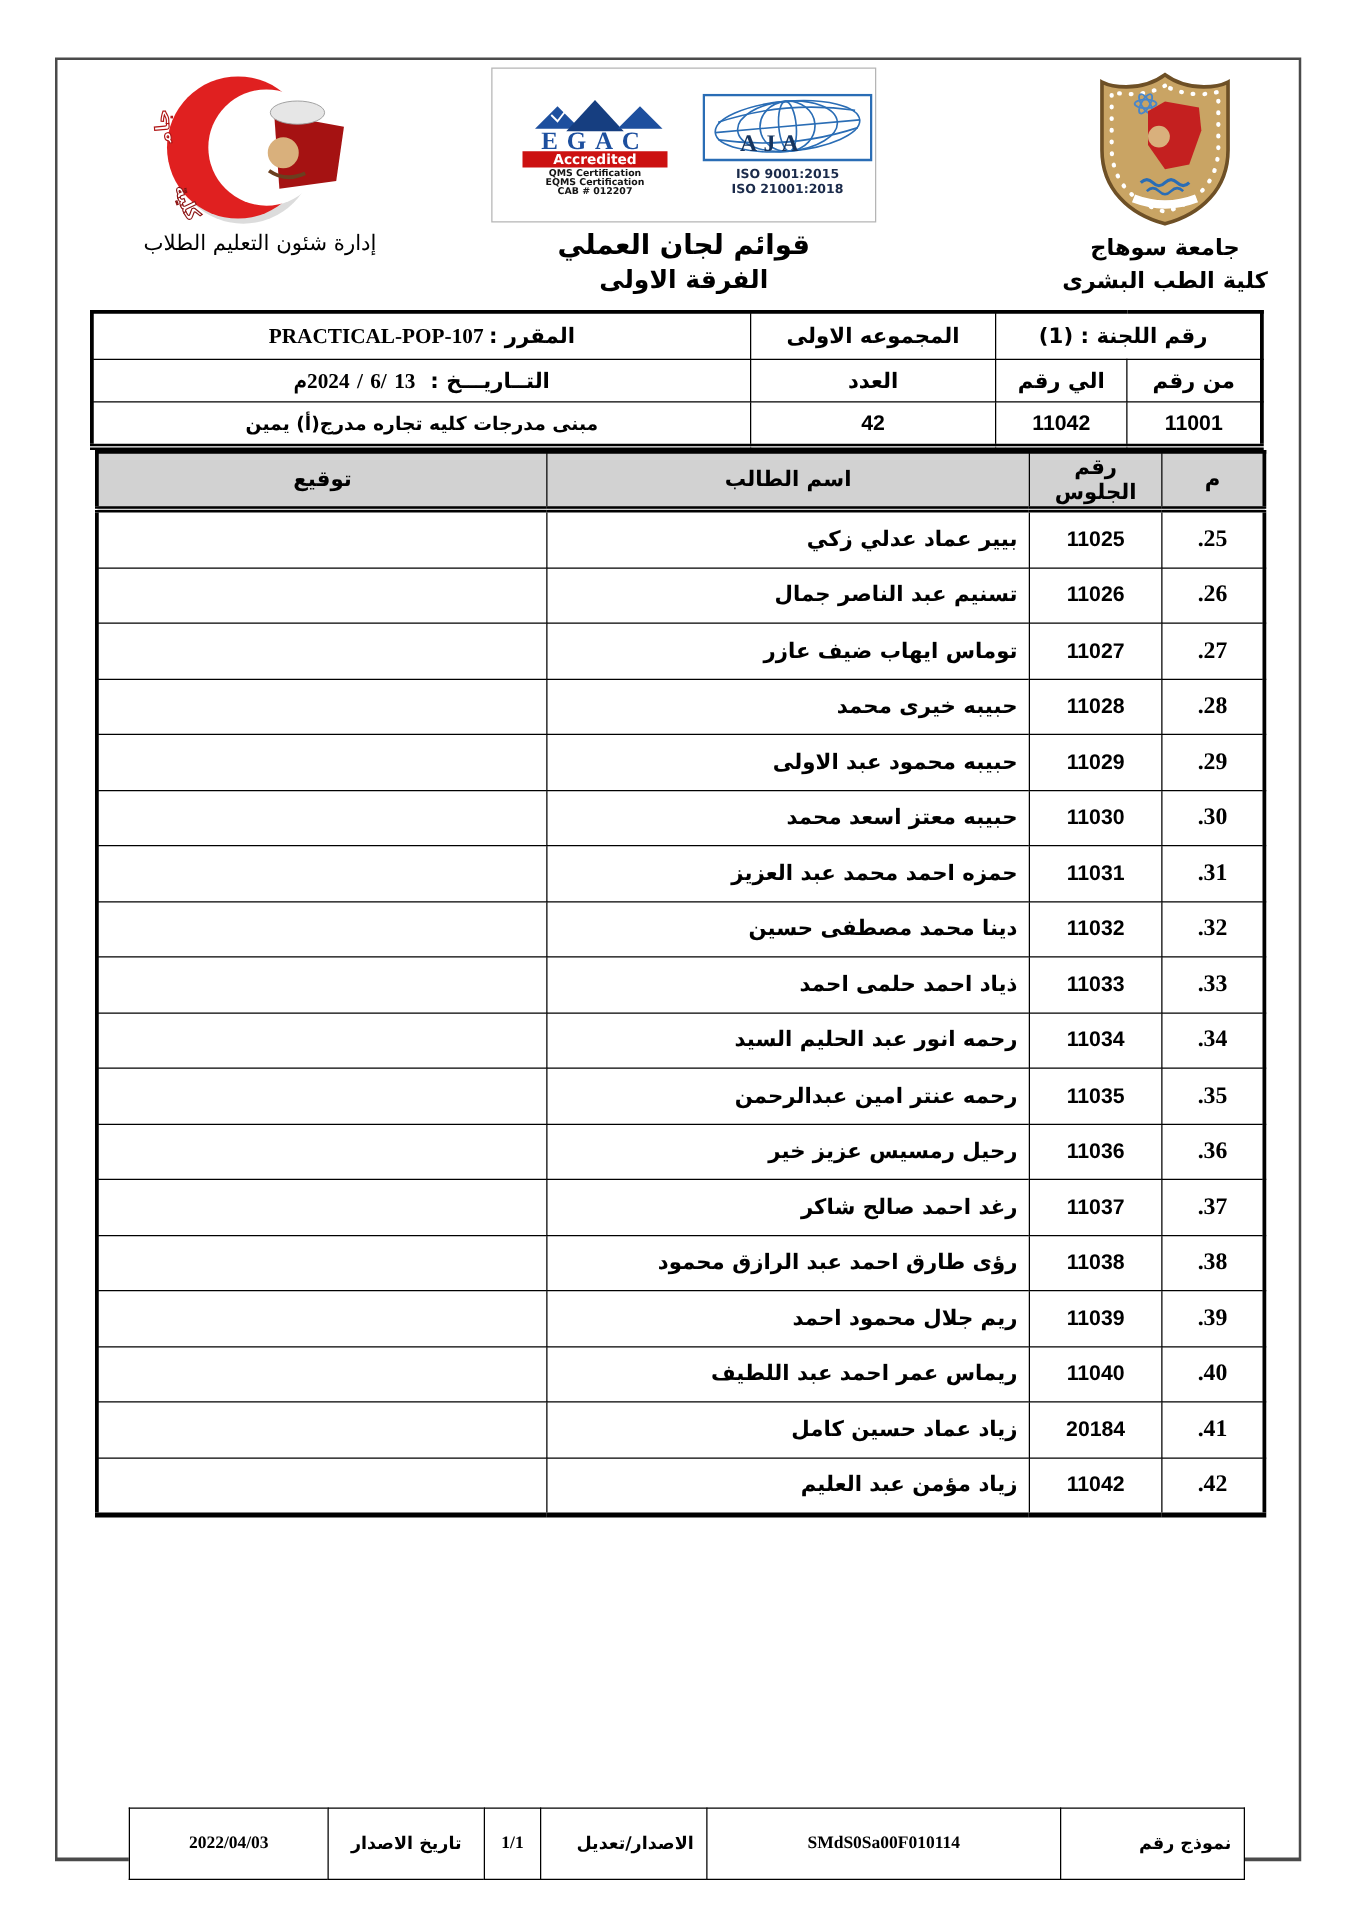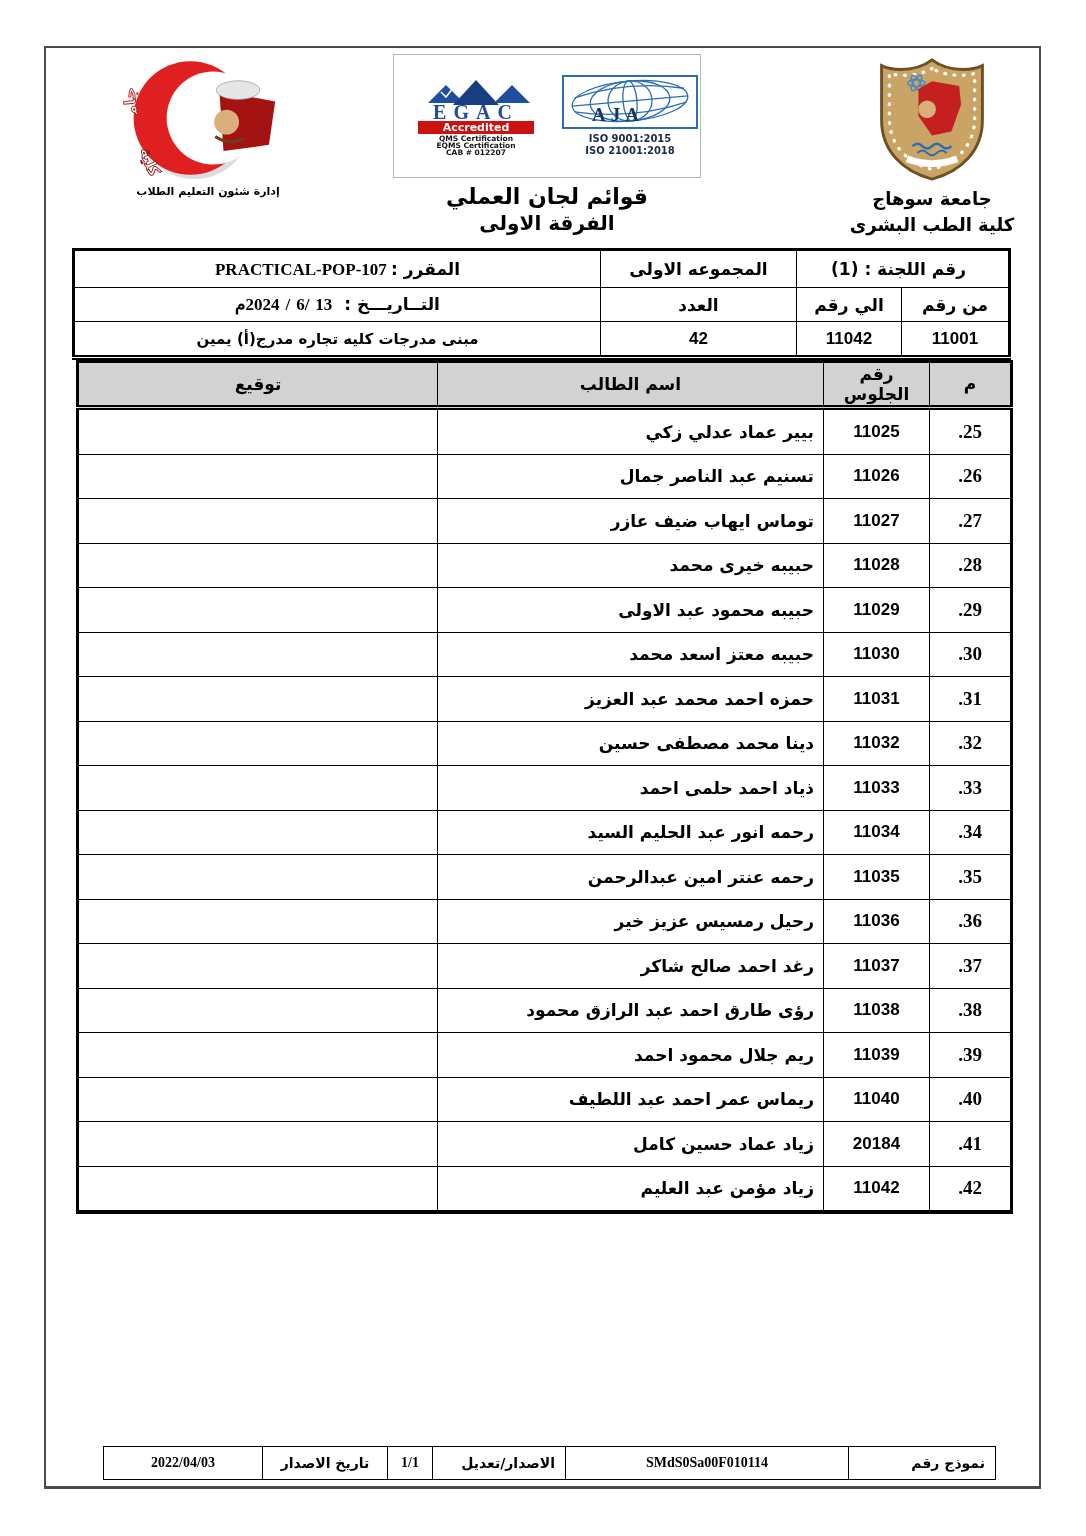--- a/index.html
+++ b/index.html
@@ -5,21 +5,21 @@
   html,body{margin:0;padding:0;background:#fff;}
   .page{position:relative;width:1086px;height:1536px;background:#fff;color:#000;
         font-family:"DejaVu Sans",sans-serif;direction:rtl;overflow:hidden;}
   .frame{position:absolute;left:44px;top:46px;width:993px;height:1438px;
          border:2px solid #4a4a4a;border-bottom-width:3px;background:#fff;}
 
   
   .hdr-left{position:absolute;left:86px;top:56px;width:244px;text-align:center;}
   .hdr-center{position:absolute;left:353px;top:54px;width:388px;text-align:center;}
   .hdr-right{position:absolute;left:833px;top:54px;width:198px;text-align:center;}
-  .admin-label{font-size:11px;font-weight:bold;margin-top:1px;}
+  .admin-label{font-size:17px;font-weight:normal;margin-top:1px;}
   .uni-name{font-size:18px;font-weight:bold;line-height:1.45;}
   .logos-box{display:flex;justify-content:center;align-items:flex-start;gap:6px;
              width:302px;margin:0 auto;border:1px solid #b5b5b5;background:#fff;
              padding:20px 2px;direction:ltr;}
   .t1{font-size:22px;font-weight:bold;margin-top:6px;}
   .t2{font-size:20px;font-weight:bold;margin-top:2px;}
   .t3{font-size:23px;font-weight:normal;margin-top:18px;}
 
   
   .iso-ltr{direction:ltr;unicode-bidi:isolate;}
@@ -46,21 +46,21 @@
   .main-table td{border:1px solid #000;height:41.5px;overflow:hidden;}
   .main-table tr:last-child td{border-bottom:4px solid #000;}
   .col-m{direction:ltr;font-family:"Liberation Serif",serif;font-size:19px;
          font-weight:bold;text-align:center;}
   .col-seat{font-family:"Liberation Sans",sans-serif;font-size:17px;font-weight:bold;
             text-align:center;}
   .col-name{font-size:17px;font-weight:bold;text-align:right;padding-right:9px;}
 
   .footer-table{position:absolute;left:103px;top:1446px;width:892px;border:1.5px solid #000;}
   .footer-table td{border:1.5px solid #000;font-weight:bold;font-size:14px;
-                   text-align:center;height:32px;padding:0 5px;overflow:hidden;}
+                   text-align:center;height:32px;padding:12px 5px;overflow:hidden;}
   .f-serif{font-family:"Liberation Serif",serif;font-size:16px;}
   .f-label-right{text-align:right !important;padding-right:10px !important;}
 </style>
 </head>
 <body>
 
 <div class="page">
   <div class="frame"></div>
 
   <div class="hdr-left">

